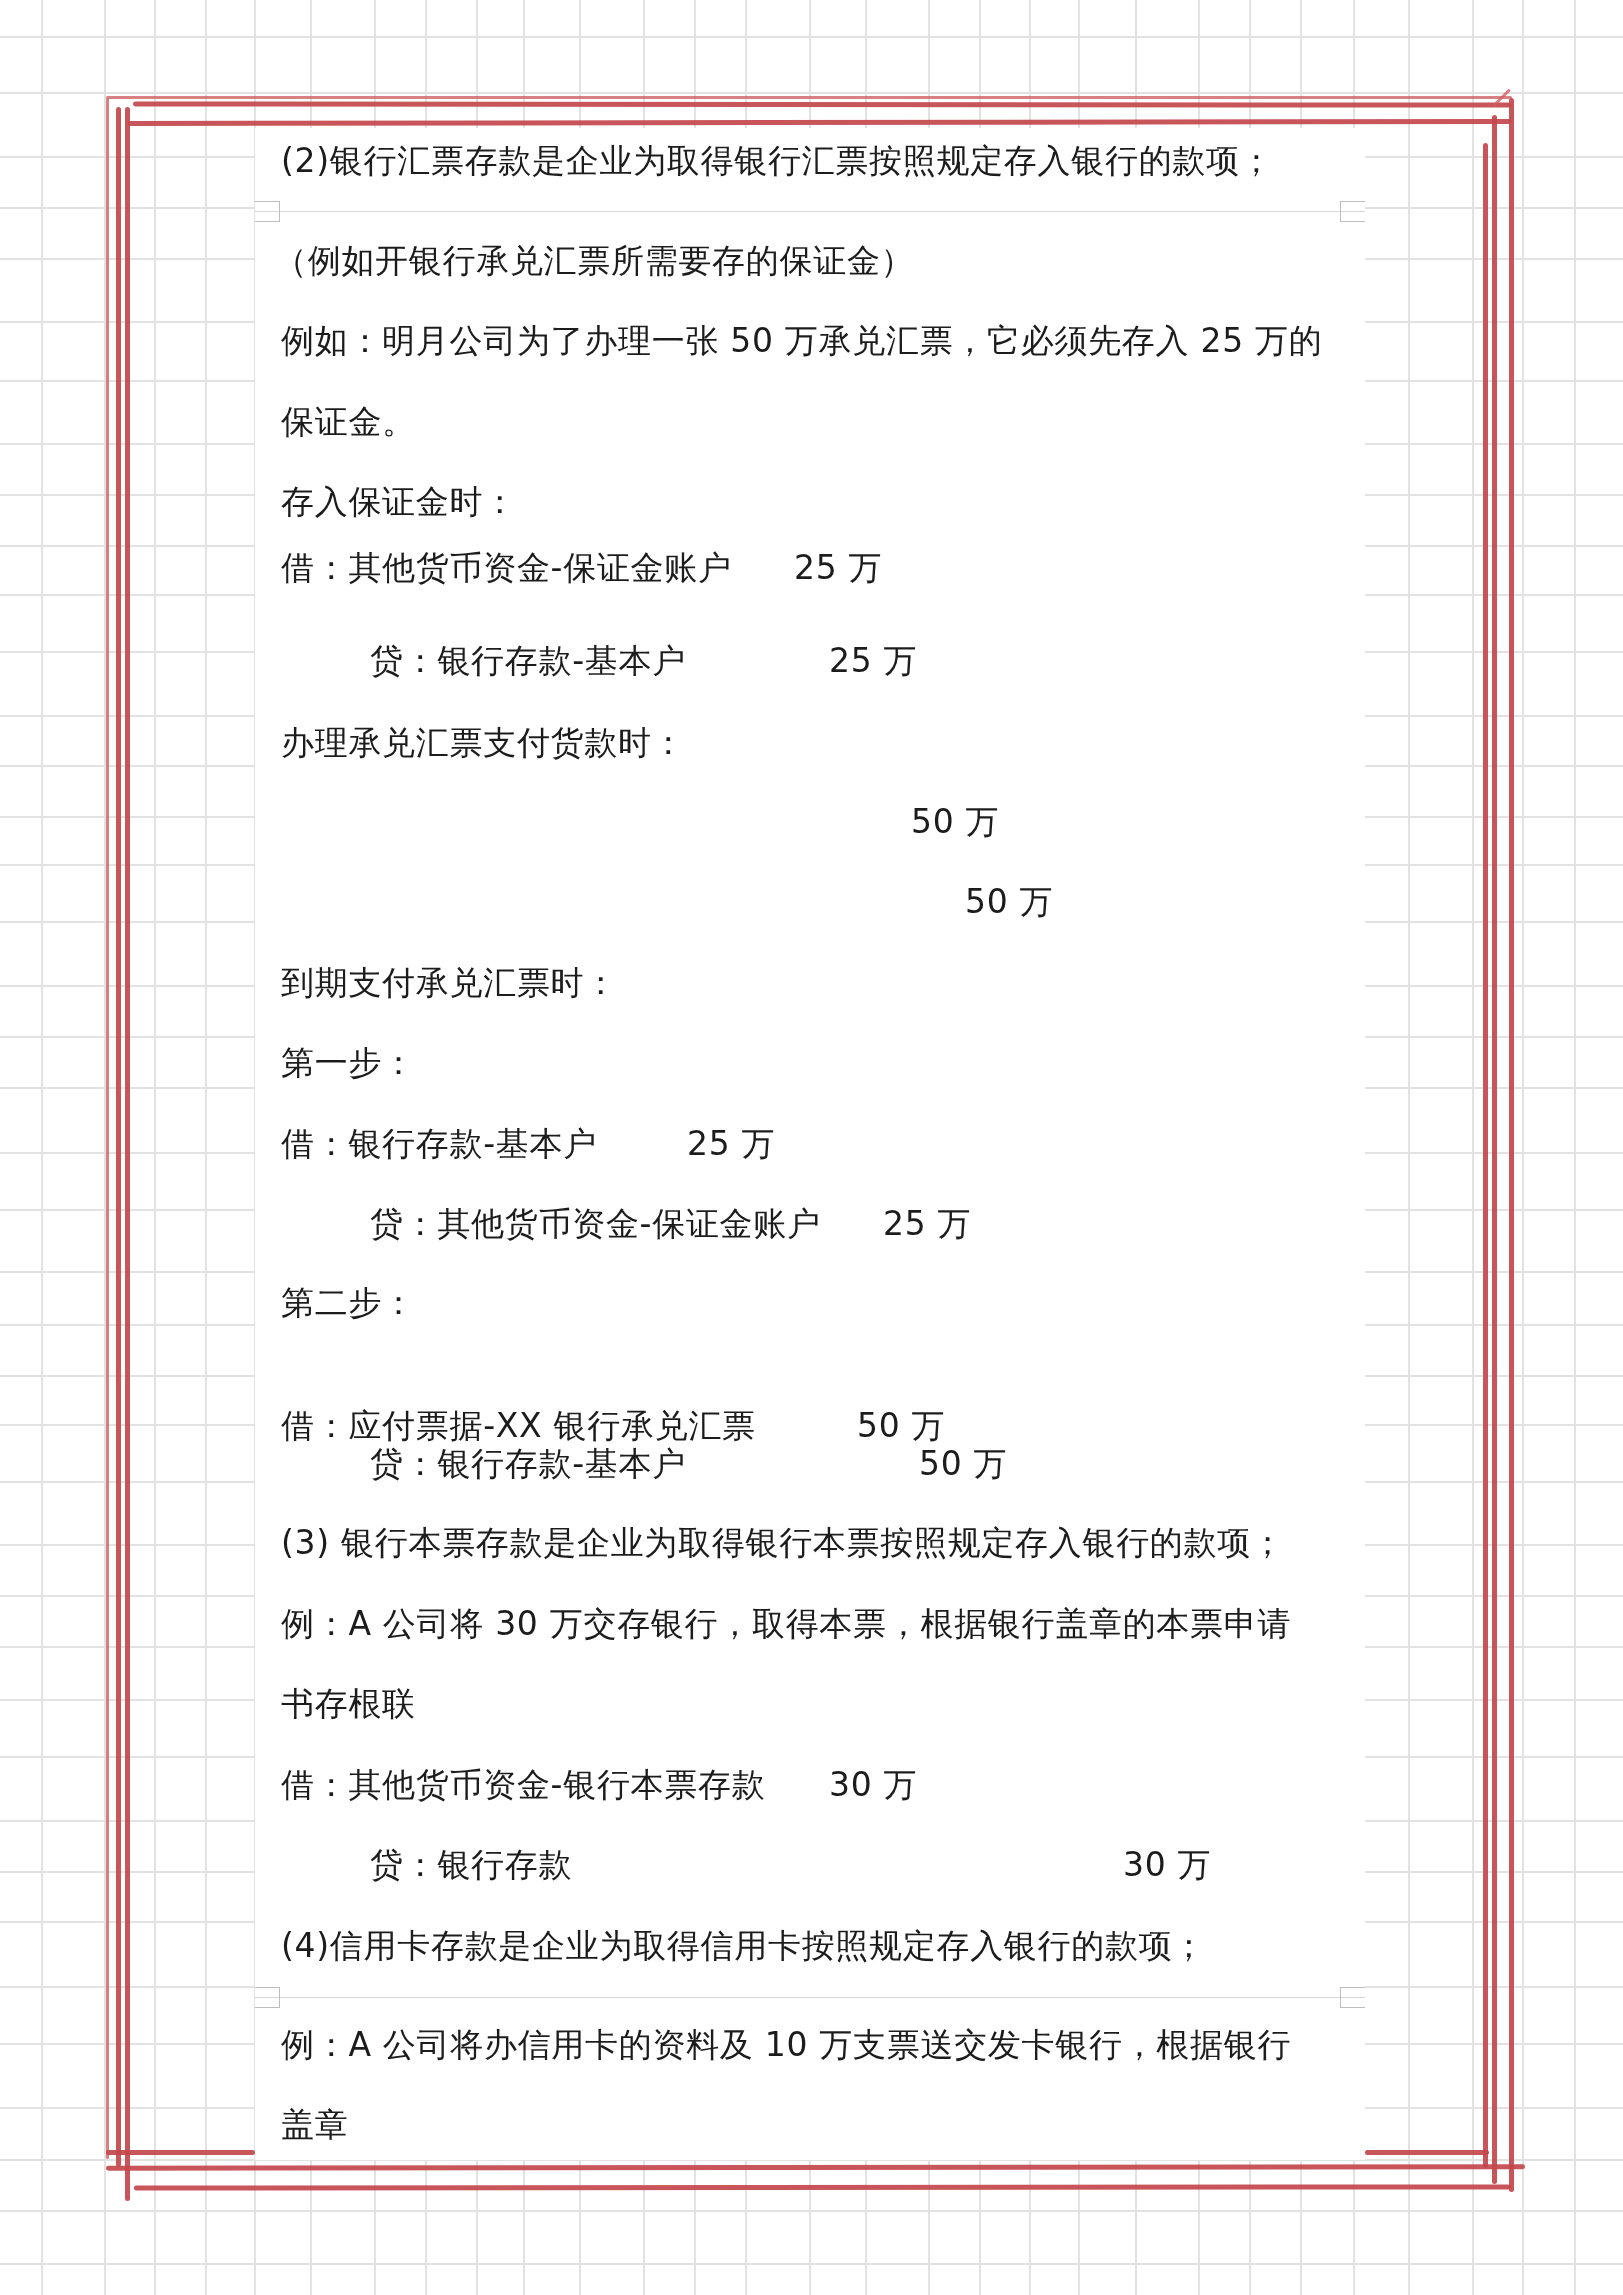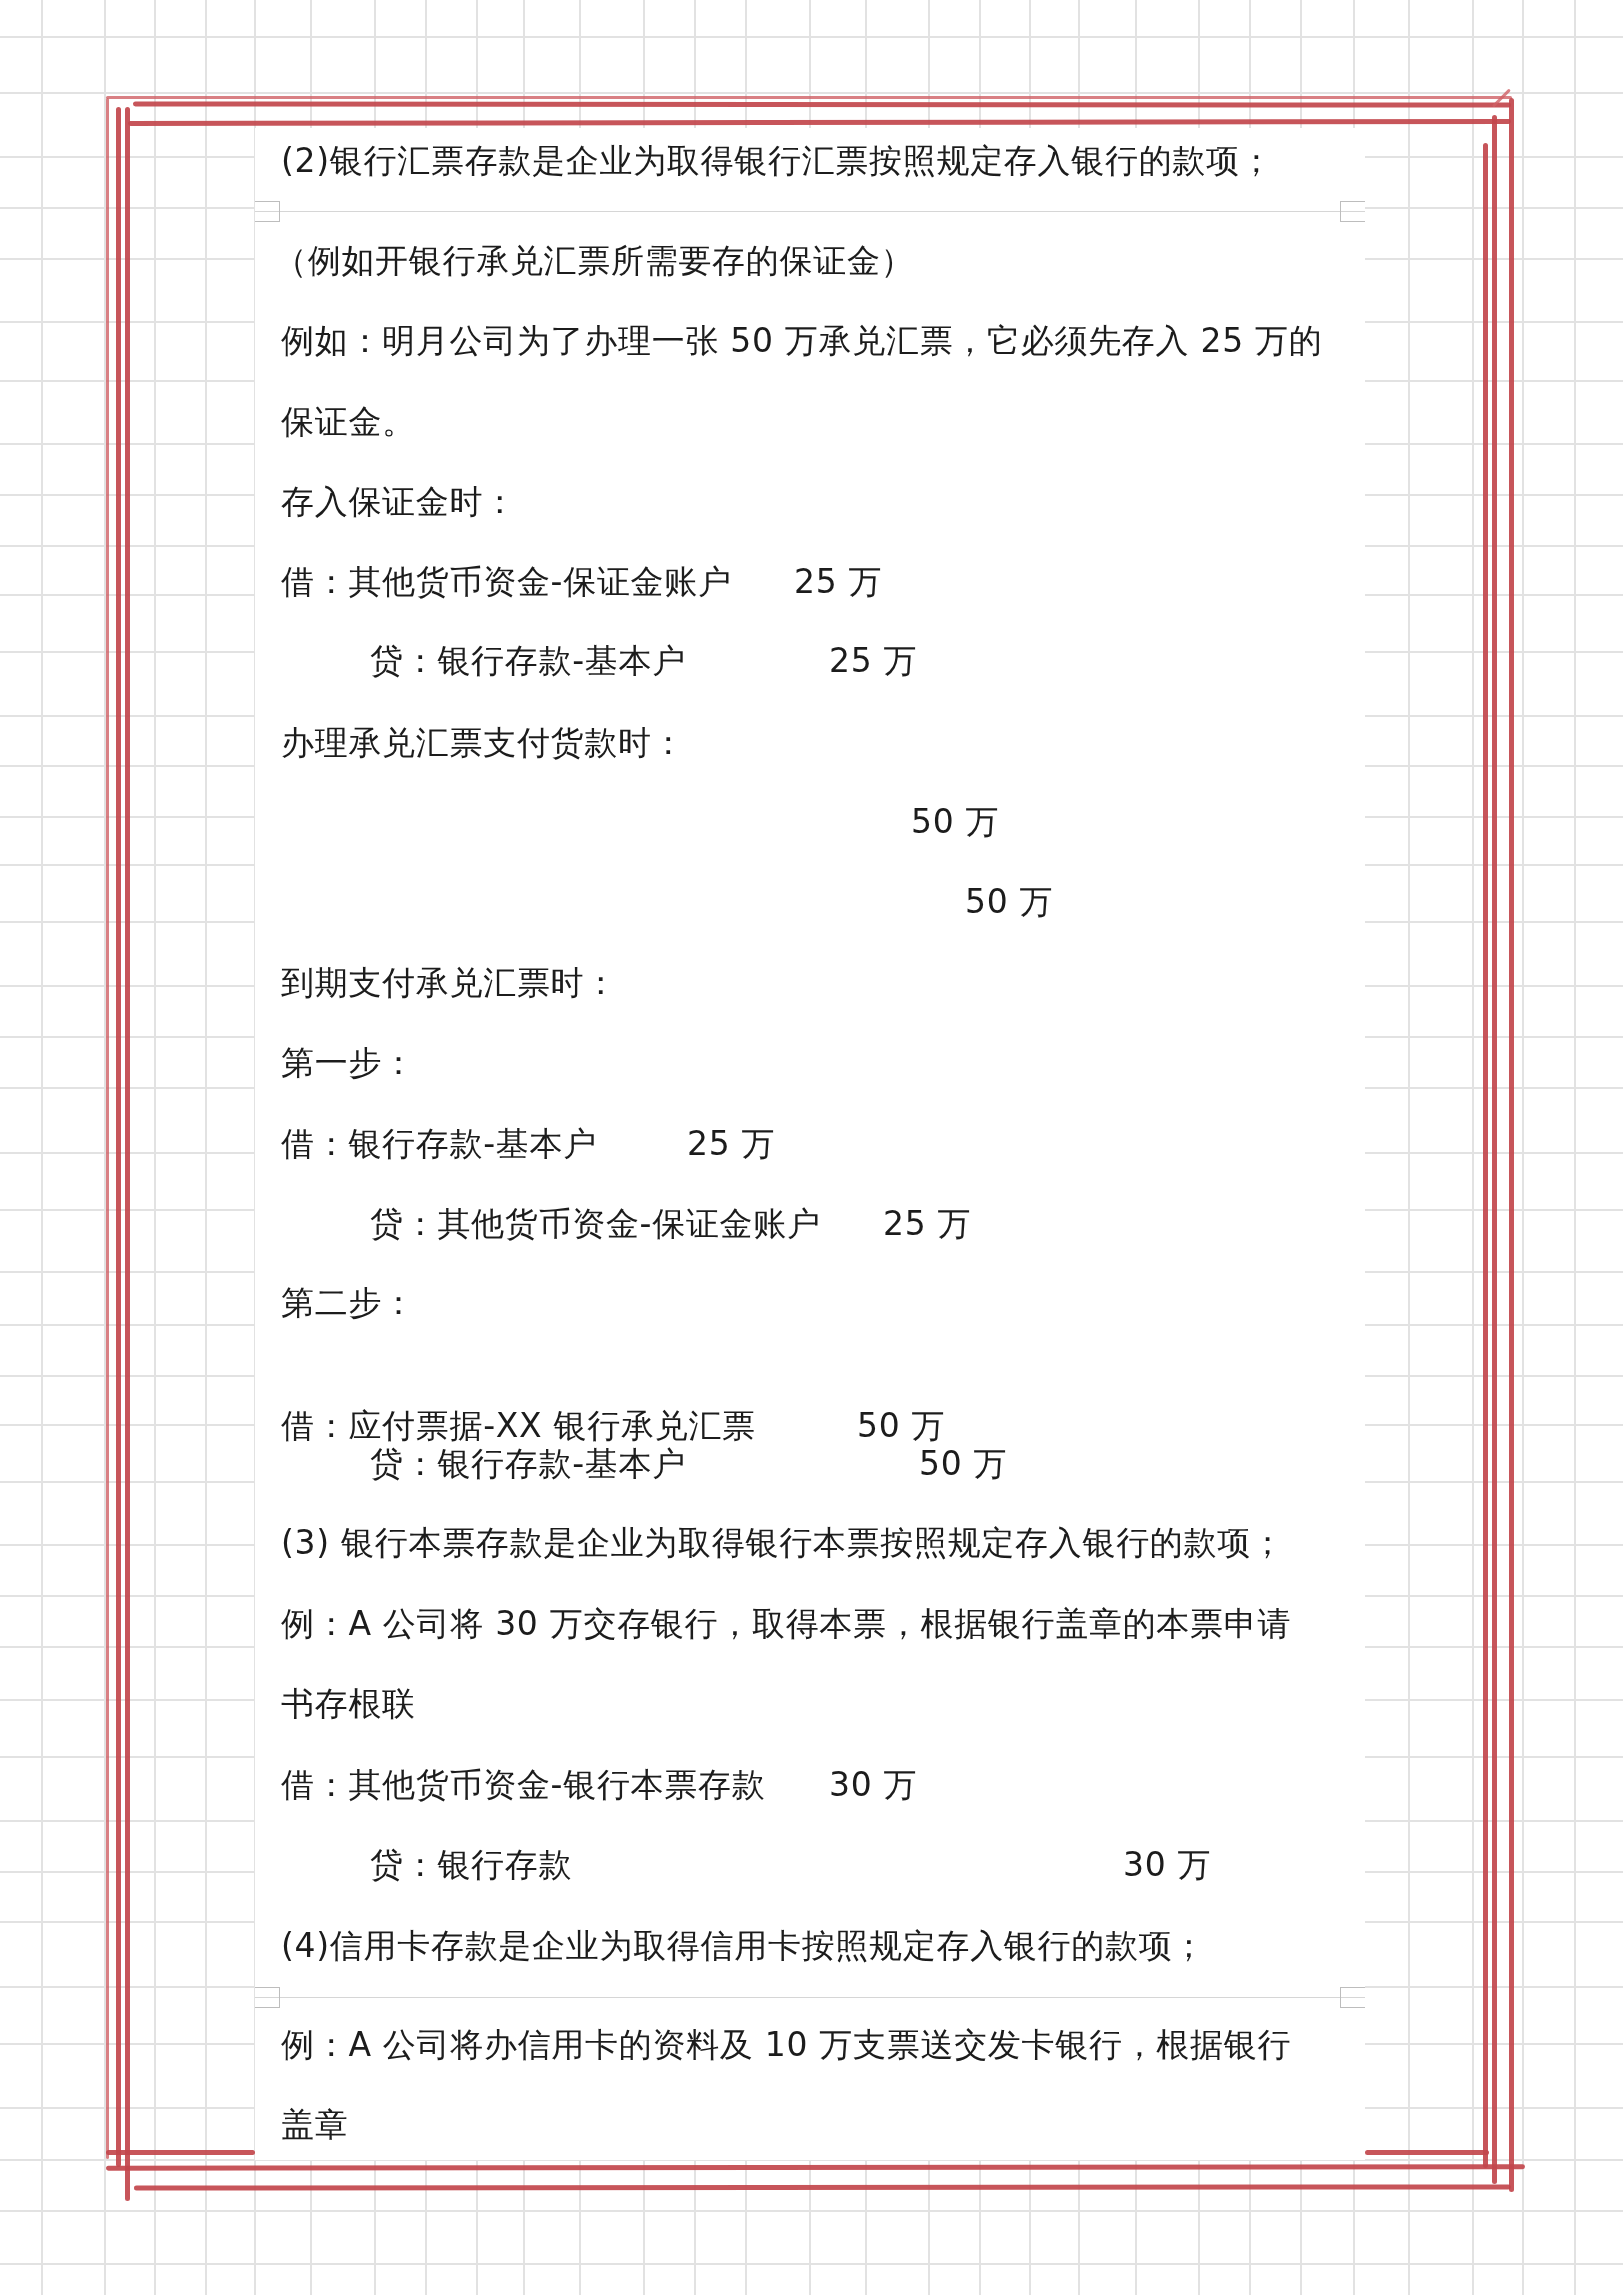--- a/index.html
+++ b/index.html
@@ -151,21 +151,21 @@
     </div>
     <div class="row" style="top: 318px; width: 1623px;">
       <span class="seg" style="left: 281px;">例如：明月公司为了办理一张 50 万承兑汇票，它必须先存入 25 万的</span>
     </div>
     <div class="row" style="top: 399px; width: 1615px;">
       <span class="seg" style="left: 281px;">保证金。</span>
     </div>
     <div class="row" style="top: 479px; width: 1623px;">
       <span class="seg" style="left: 281px;">存入保证金时：</span>
     </div>
-    <div class="row" style="top: 559px; width: 1623px;">
+    <div class="row" style="top: 545px; width: 1623px;">
       <span class="seg" style="left: 281px;">借：其他货币资金-保证金账户</span>
       <span class="seg" style="left: 794px;">25 万</span>
     </div>
     <div class="row" style="top: 638px; width: 1623px;">
       <span class="seg" style="left: 370px;">贷：银行存款-基本户</span>
       <span class="seg" style="left: 829px;">25 万</span>
     </div>
     <div class="row" style="top: 720px; width: 1623px;">
       <span class="seg" style="left: 281px;">办理承兑汇票支付货款时：</span>
     </div>

